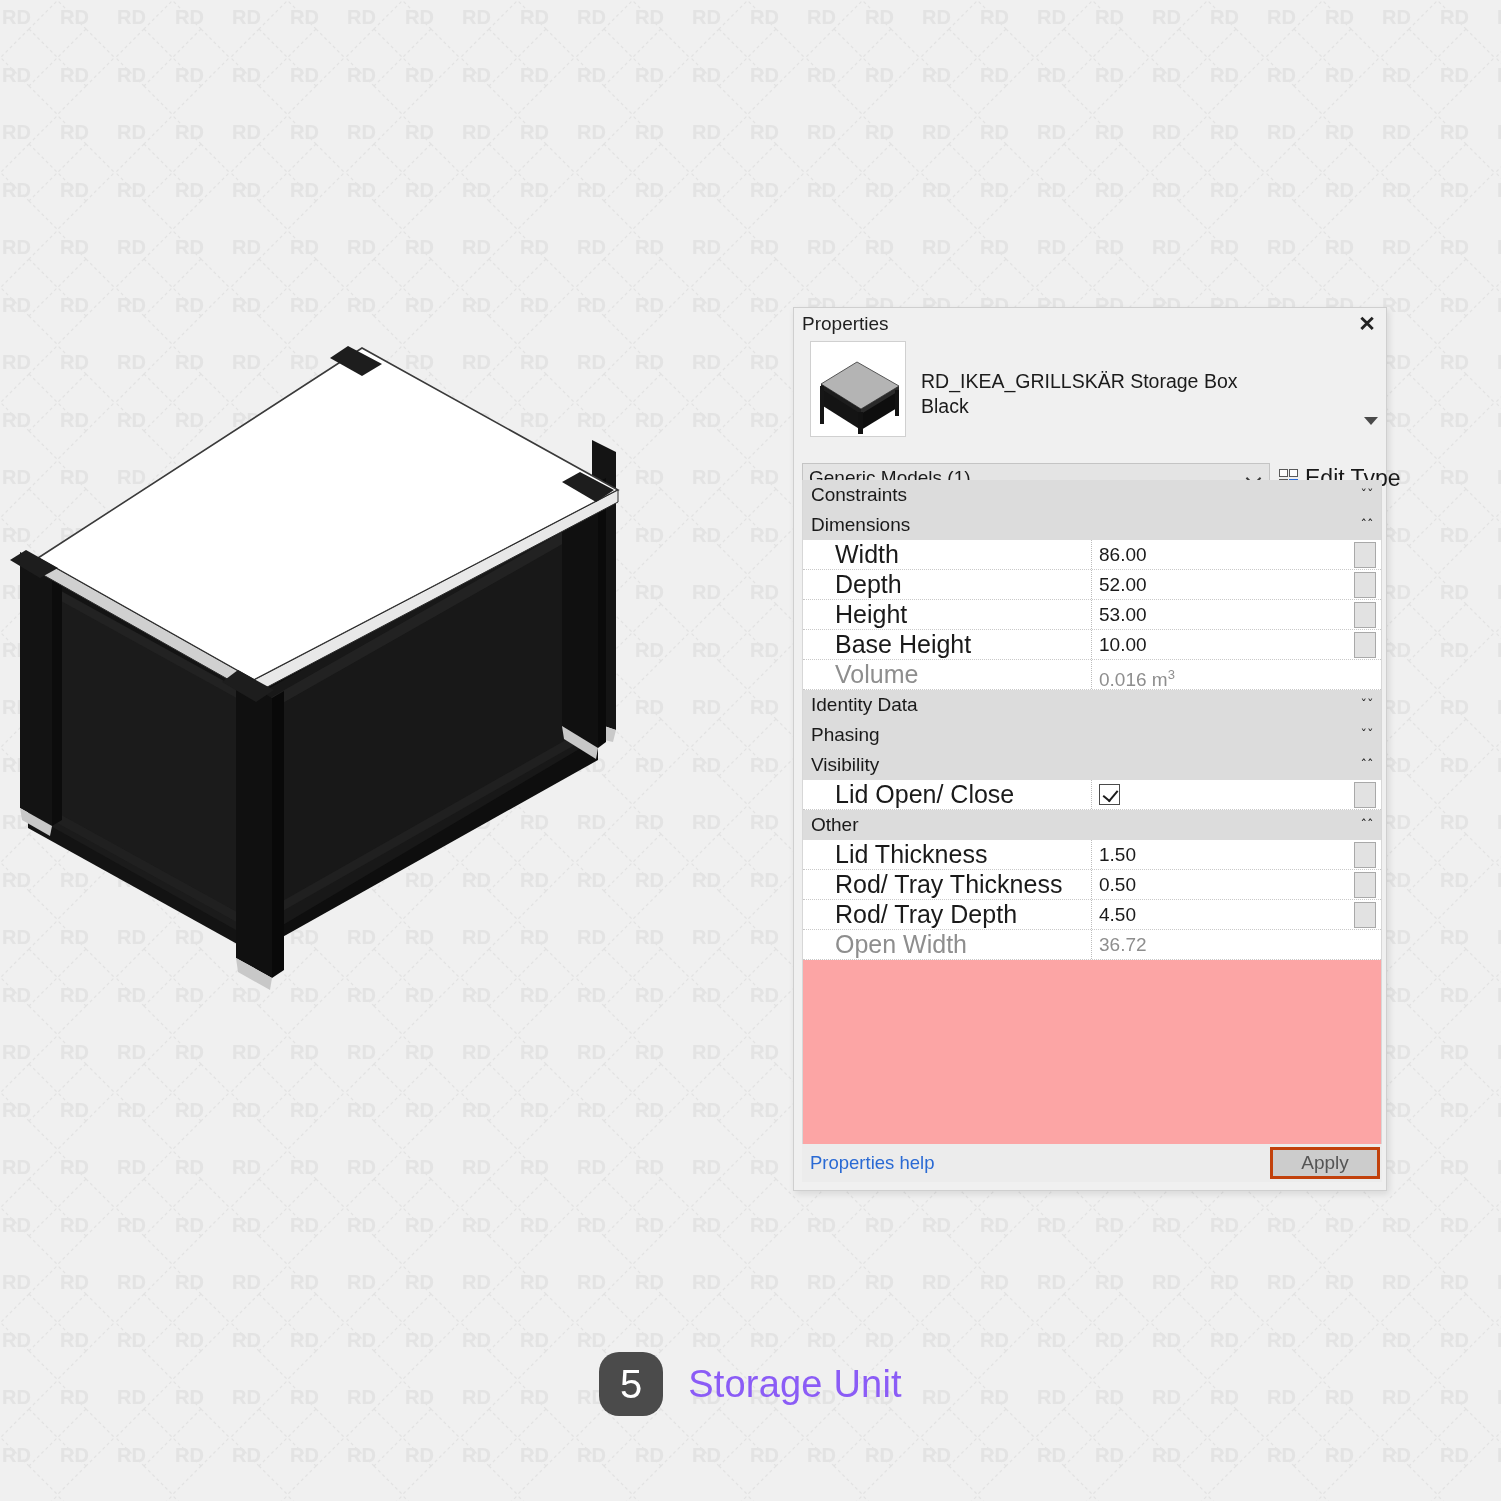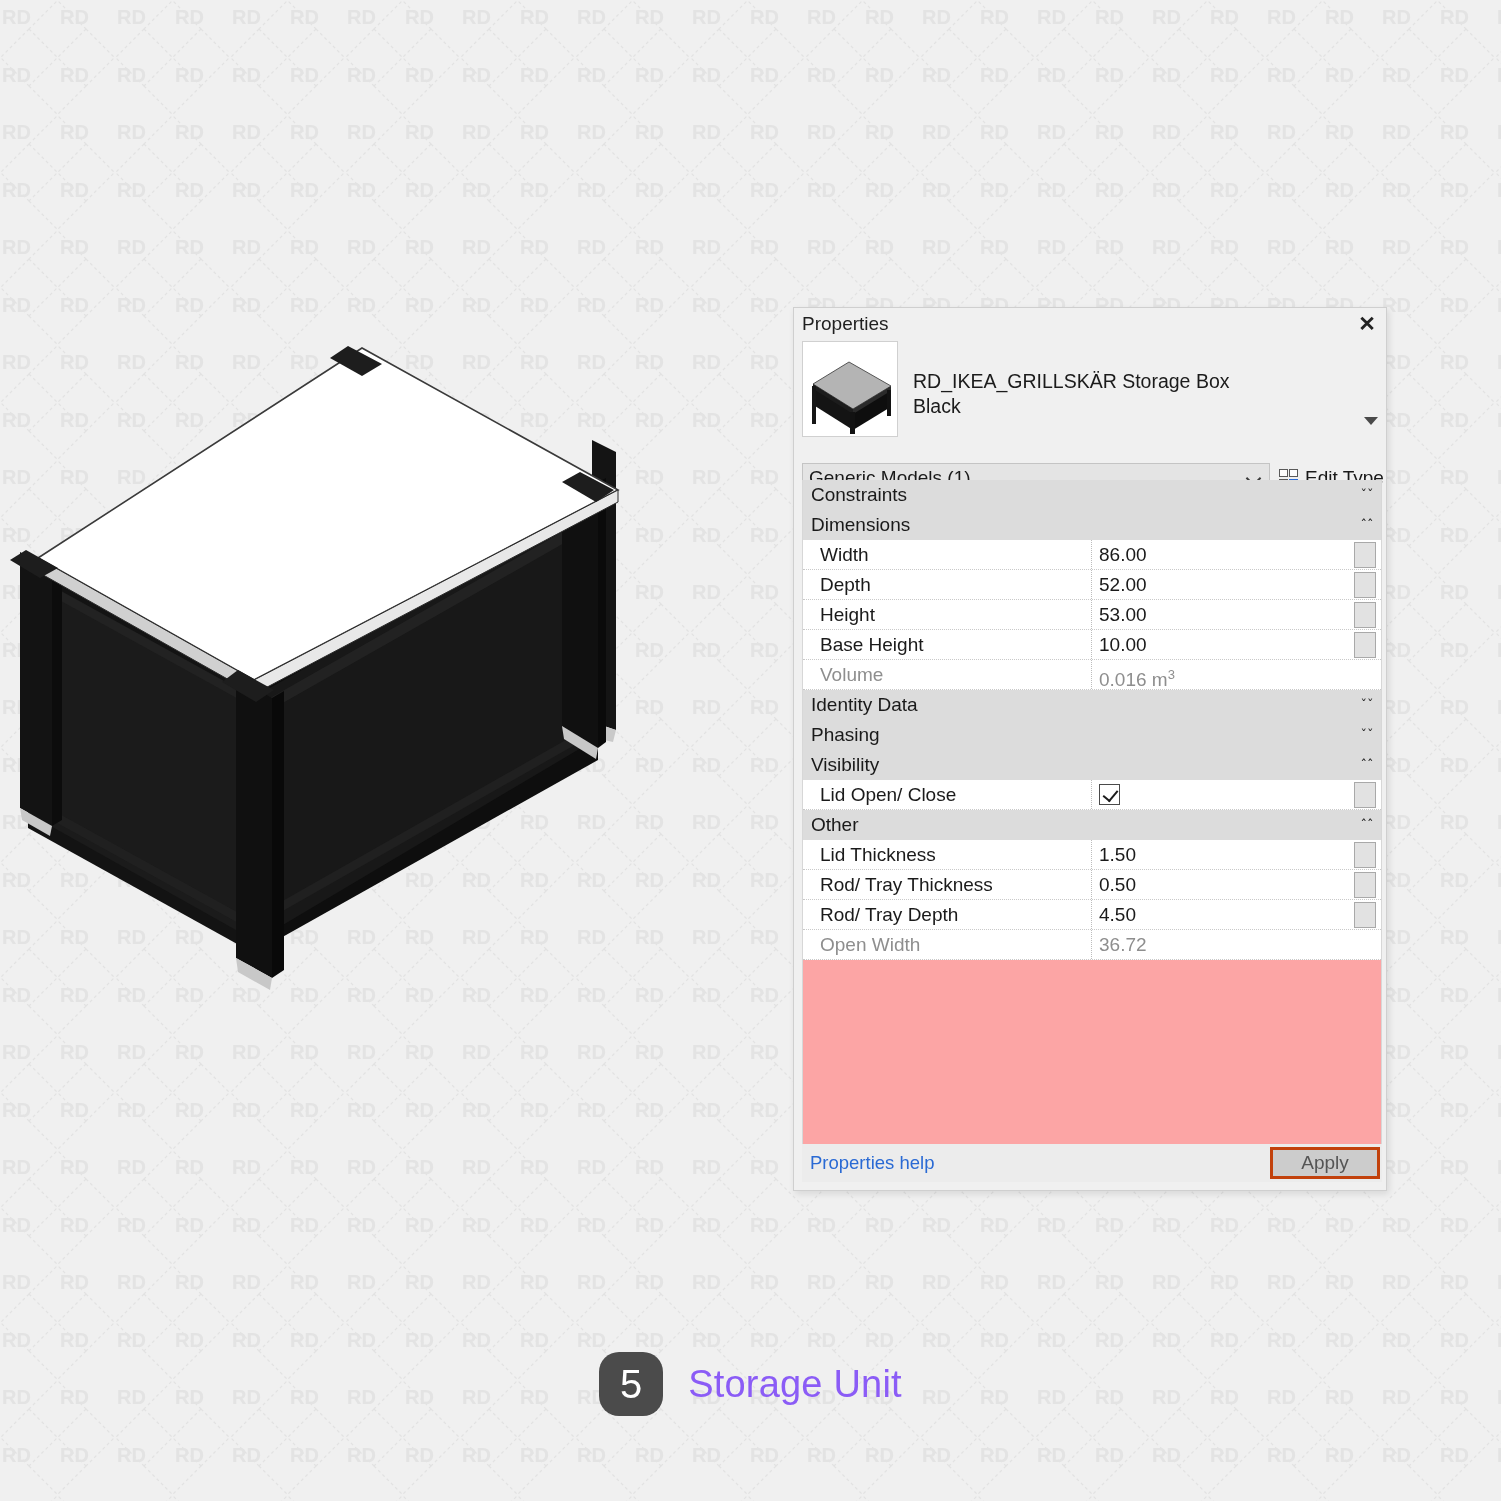--- a/index.html
+++ b/index.html
@@ -69,21 +69,21 @@
     color: #222;
     cursor: pointer;
     line-height: 1;
   }
 
   
   .type-header {
     position: relative;
     display: flex;
     align-items: flex-start;
-    margin: 2px 4px 0 8px;
+    margin: 2px 4px 0 16px;
     height: 100px;
   }
   .type-thumb {
     width: 96px; height: 96px;
     background: #ffffff;
     border: 1px solid #d0d0d0;
     flex: 0 0 auto;
     overflow: hidden;
   }
   .type-thumb svg { display:block; width:96px; height:96px; }
@@ -132,21 +132,21 @@
     width: 11px; height: 11px;
     border-right: 2px solid #3b3b3b;
     border-bottom: 2px solid #3b3b3b;
     transform: rotate(45deg);
   }
   .edit-type-btn {
     display: flex;
     align-items: center;
     gap: 6px;
     margin-left: 9px;
-    font-size: 19px;
+    font-size: 23px;
     color: #1a1a1a;
     cursor: pointer;
     white-space: nowrap;
   }
   .edit-type-icon svg { display:block; }
 
   
   .param-grid {
     position: absolute;
     left: 8px;
@@ -183,22 +183,22 @@
   .param-row {
     position: relative;
     display: flex;
     height: 30px;
     background: #ffffff;
     border-bottom: 1px dotted #c9c9c9;
     align-items: center;
   }
   .param-name {
     flex: 0 0 289px;
-    padding-left: 17px;
-    font-size: 19px;
+    padding-left: 32px;
+    font-size: 25px;
     color: #1a1a1a;
     border-right: 1px dotted #bdbdbd;
     line-height: 29px;
     height: 100%;
     overflow: hidden;
     white-space: nowrap;
   }
   .param-value {
     flex: 1 1 auto;
     padding-left: 7px;

